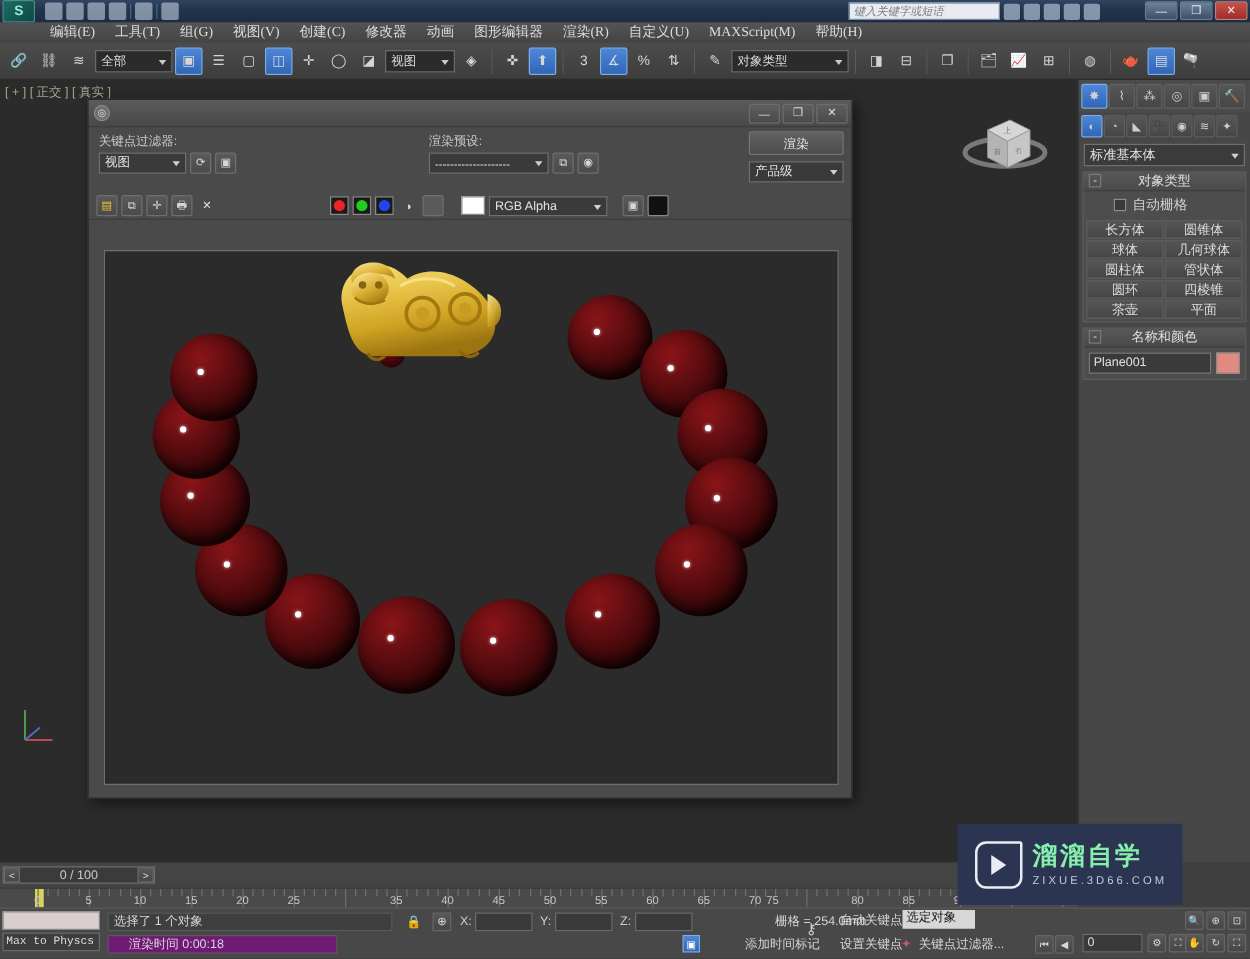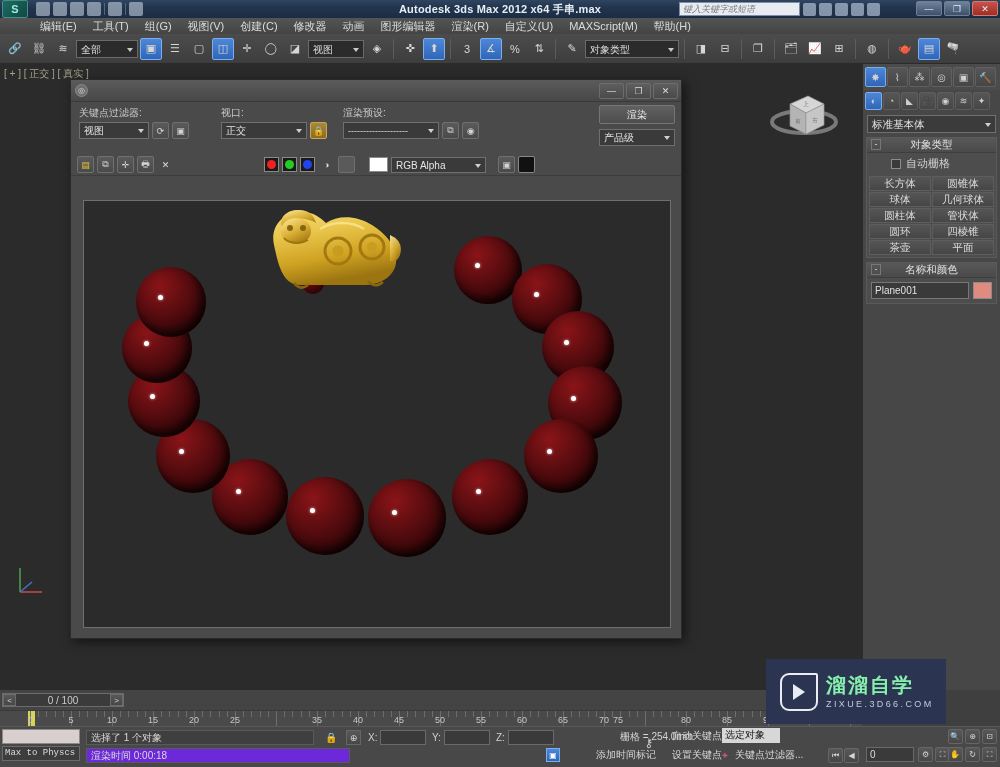--- a/index.html
+++ b/index.html
@@ -40,21 +40,21 @@
   .hicon{width:13px;height:13px;background:rgba(200,215,235,.6);border-radius:2px;}
   #wbtns{position:absolute;right:2px;top:1px;display:flex;gap:2px;}
   .wbtn{width:26px;height:15px;border:1px solid #6d7f95;border-radius:2px;
     background:linear-gradient(to bottom,#6e829b,#3e5069);
     color:#e4ecf5;font-size:9px;display:flex;align-items:center;justify-content:center;}
   .wbtn.close{background:linear-gradient(to bottom,#c9524a,#9e2e26);border-color:#cf7a72;}
   
   #menubar{position:absolute;left:0;top:18px;width:1000px;height:16px;
     background:linear-gradient(to bottom,#545454,#444);
     display:flex;align-items:center;padding-left:32px;}
-  #menubar .mi{padding:0 8px;height:16px;line-height:16px;color:#dcdcdc;font-size:11px;}
+  #menubar .mi{padding:0 8px;height:16px;line-height:16px;color:#dcdcdc;font-size:11px;font-family:Liberation Serif, serif;}
   
   #toolbar{position:absolute;left:0;top:34px;width:1000px;height:30px;
     background:linear-gradient(to bottom,#4c4c4c,#3d3d3d);
     border-bottom:1px solid #2b2b2b;
     display:flex;align-items:center;gap:2px;padding-left:4px;}
   .tbtn{width:22px;height:22px;border-radius:2px;
     background:linear-gradient(to bottom,#565656,#474747);
     border:1px solid #5e5e5e;position:relative;
     display:flex;align-items:center;justify-content:center;
     color:#d6d6d6;font-size:11px;}
@@ -179,23 +179,23 @@
     background:#484848;border-top:1px solid #5a5a5a;}
   #mxs{position:absolute;left:2px;top:2px;width:78px;height:15px;
     background:#d9cfcf;border:1px solid #8a8a8a;}
   #mxs2{position:absolute;left:2px;top:19px;width:78px;height:15px;
     background:#3d3d3d;border:1px solid #6a6a6a;color:#ddd;font-size:9px;
     font-family:"Liberation Mono","DejaVu Sans Mono",monospace;
     line-height:13px;padding-left:2px;overflow:hidden;white-space:nowrap;}
   #statusmsg{position:absolute;left:86px;top:3px;width:228px;height:15px;
     background:#3f3f3f;border:1px solid #5a5a5a;color:#d8d8d8;font-size:10px;
     line-height:13px;padding-left:4px;}
-  #rendertime{position:absolute;left:86px;top:21px;width:264px;height:15px;
-    background:#6d28d9;border:1px solid #5a5a5a;color:#d8d8d8;font-size:10px;
-    line-height:13px;padding-left:4px;}
+  #rendertime{position:absolute;left:86px;top:21px;width:184px;height:15px;
+    background:#701a75;border:1px solid #5a5a5a;color:#d8d8d8;font-size:10px;
+    line-height:13px;padding-left:16px;}
   .xyzrow{position:absolute;display:flex;align-items:center;gap:3px;}
   .xyzlab{font-size:10px;color:#cfcfcf;}
   .xyzfield{width:46px;height:15px;background:#3a3a3a;border:1px solid #6a6a6a;}
   #gridlab{position:absolute;left:620px;top:3px;font-size:10px;color:#d4d4d4;}
   #addtime{position:absolute;left:596px;top:21px;font-size:10px;color:#d4d4d4;}
   #autokey{position:absolute;left:672px;top:2px;font-size:10px;color:#d8d8d8;}
   #selobj{position:absolute;left:722px;top:1px;width:58px;height:15px;
     background:#d7d7d7;color:#111;font-size:10px;line-height:14px;
     padding-left:3px;overflow:hidden;white-space:nowrap;}
   #setkey{position:absolute;left:672px;top:21px;font-size:10px;color:#d8d8d8;}
@@ -226,21 +226,20 @@
   <div class="qat">
     <span class="qicon"></span>
     <span class="qicon"></span>
     <span class="qicon"></span>
     <span class="qicon"></span>
     <span class="qicon sep"></span>
     <span class="qicon"></span>
     <span class="qicon sep"></span>
     <span class="qicon"></span>
   </div>
-  <div id="apptitle">Autodesk 3ds Max  2012 x64      手串.max</div>
   <div id="searchwrap">
     <div id="searchbox">键入关键字或短语</div>
     <span class="hicon"></span>
     <span class="hicon"></span>
     <span class="hicon"></span>
     <span class="hicon"></span>
     <span class="hicon"></span>
   </div>
   <div id="wbtns">
     <div class="wbtn">—</div>
@@ -335,25 +334,20 @@
       <div class="rwb">✕</div>
     </div>
   </div>
 
   <div id="rw-ctrl">
     <div class="fgroup" style="left:8px;top:4px;">
       <span class="flabel">关键点过滤器:</span>
       <span class="fcombo" style="width:70px">视图</span>
       <span class="sbtn">⟳</span>
       <span class="sbtn">▣</span>
-    </div>
-    <div class="fgroup" style="left:150px;top:4px;">
-      <span class="flabel">视口:</span>
-      <span class="fcombo" style="width:86px">正交</span>
-      <span class="sbtn" style="background:linear-gradient(to bottom,#a98838,#8a6c24);border-color:#c6a65a">🔒</span>
     </div>
     <div class="fgroup" style="left:272px;top:4px;">
       <span class="flabel">渲染预设:</span>
       <span class="fcombo" style="width:96px;font-size:9px">--------------------</span>
       <span class="sbtn">⧉</span>
       <span class="sbtn">◉</span>
     </div>
     <div id="renderbtn">渲染</div>
     <span class="fcombo" style="position:absolute;right:6px;top:27px;width:76px">产品级</span>
   </div>

